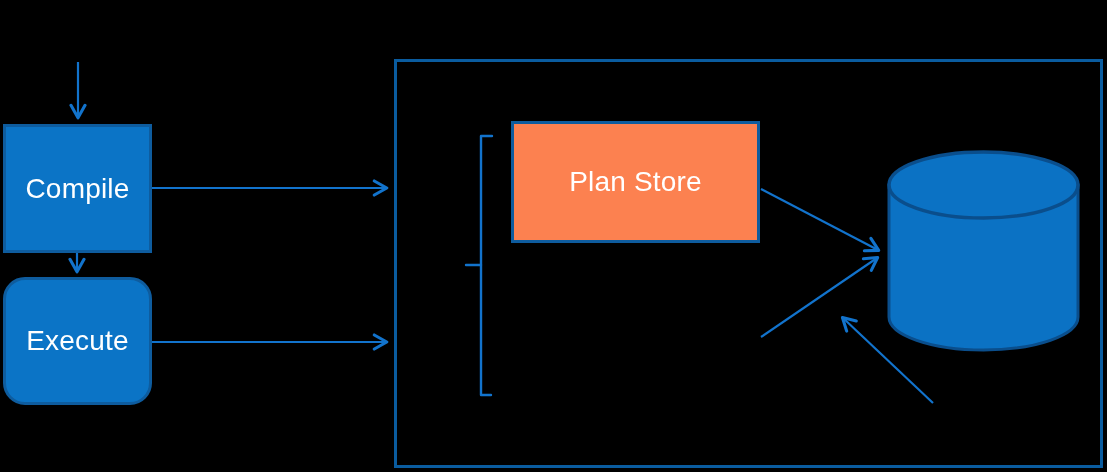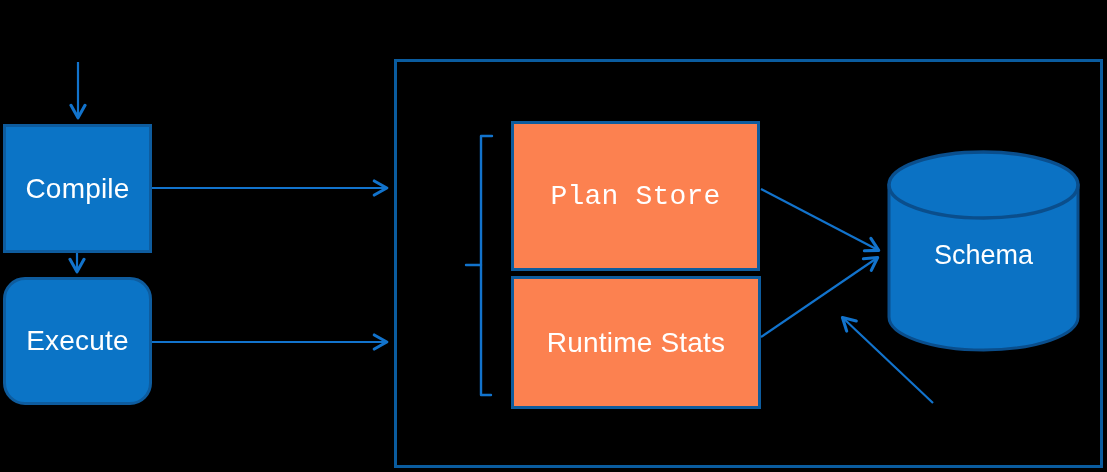--- a/index.html
+++ b/index.html
@@ -46,21 +46,21 @@
   }
   .compile{ left:3px; top:124px; width:149px; height:129px; }
   .execute{ left:3px; top:277px; width:149px; height:128px;border-radius:22px; }
   .container-box{
     position:absolute;
     box-sizing:border-box;
     left:394px; top:59px; width:709px; height:409px;
     border:3px solid var(--container-border);
     background:transparent;
   }
-  .plan-store{ left:511px; top:121px; width:249px; height:150px;font-family:Liberation Mono, monospace; }
+  .plan-store{ left:511px; top:121px; width:249px; height:122px; }
   .runtime-stats{ left:511px; top:276px; width:250px; height:133px; }
   .cylinder-label{
     position:absolute;
     left:886px; top:238px; width:195px;
     text-align:center;
     color:var(--text);
     font-size:27px;
     line-height:35px;
   }
   svg.overlay{
@@ -108,23 +108,20 @@
   <div class="node blue-node compile">
     <span>Compile</span>
   </div>
   <div class="node blue-node execute">
     <span>Execute</span>
   </div>
 
   <div class="node orange-node plan-store">
     <span>Plan Store</span>
   </div>
-  <div class="node orange-node runtime-stats">
-    <span>Runtime Stats</span>
-  </div>
 
   <svg class="overlay" width="1107" height="472" viewBox="0 0 1107 472">
     <defs>
       <marker id="arrowV" viewBox="0 0 12 12" refX="9.5" refY="6" markerWidth="8.5" markerHeight="8.5" orient="auto">
         <path class="marker-head" d="M2,1.5 L10,6 L2,10.5"></path>
       </marker>
     </defs>
 
     <path class="arrow-line" d="M78,62 L78,117" marker-end="url(#arrowV)"></path>
 
@@ -143,16 +140,15 @@
 
     <path class="arrow-line" d="M933,403 L843,318" marker-end="url(#arrowV)"></path>
 
     <g>
       <path class="cyl-body" d="M889,185 L889,317 A94.5,33 0 0 0 1078,317 L1078,185 Z"></path>
       <ellipse class="cyl-top" cx="983.5" cy="185" rx="94.5" ry="33"></ellipse>
     </g>
   </svg>
 
   <div class="cylinder-label">
-    <div>Schema</div>
   </div>
 
 </div>
 
 </body></html>

